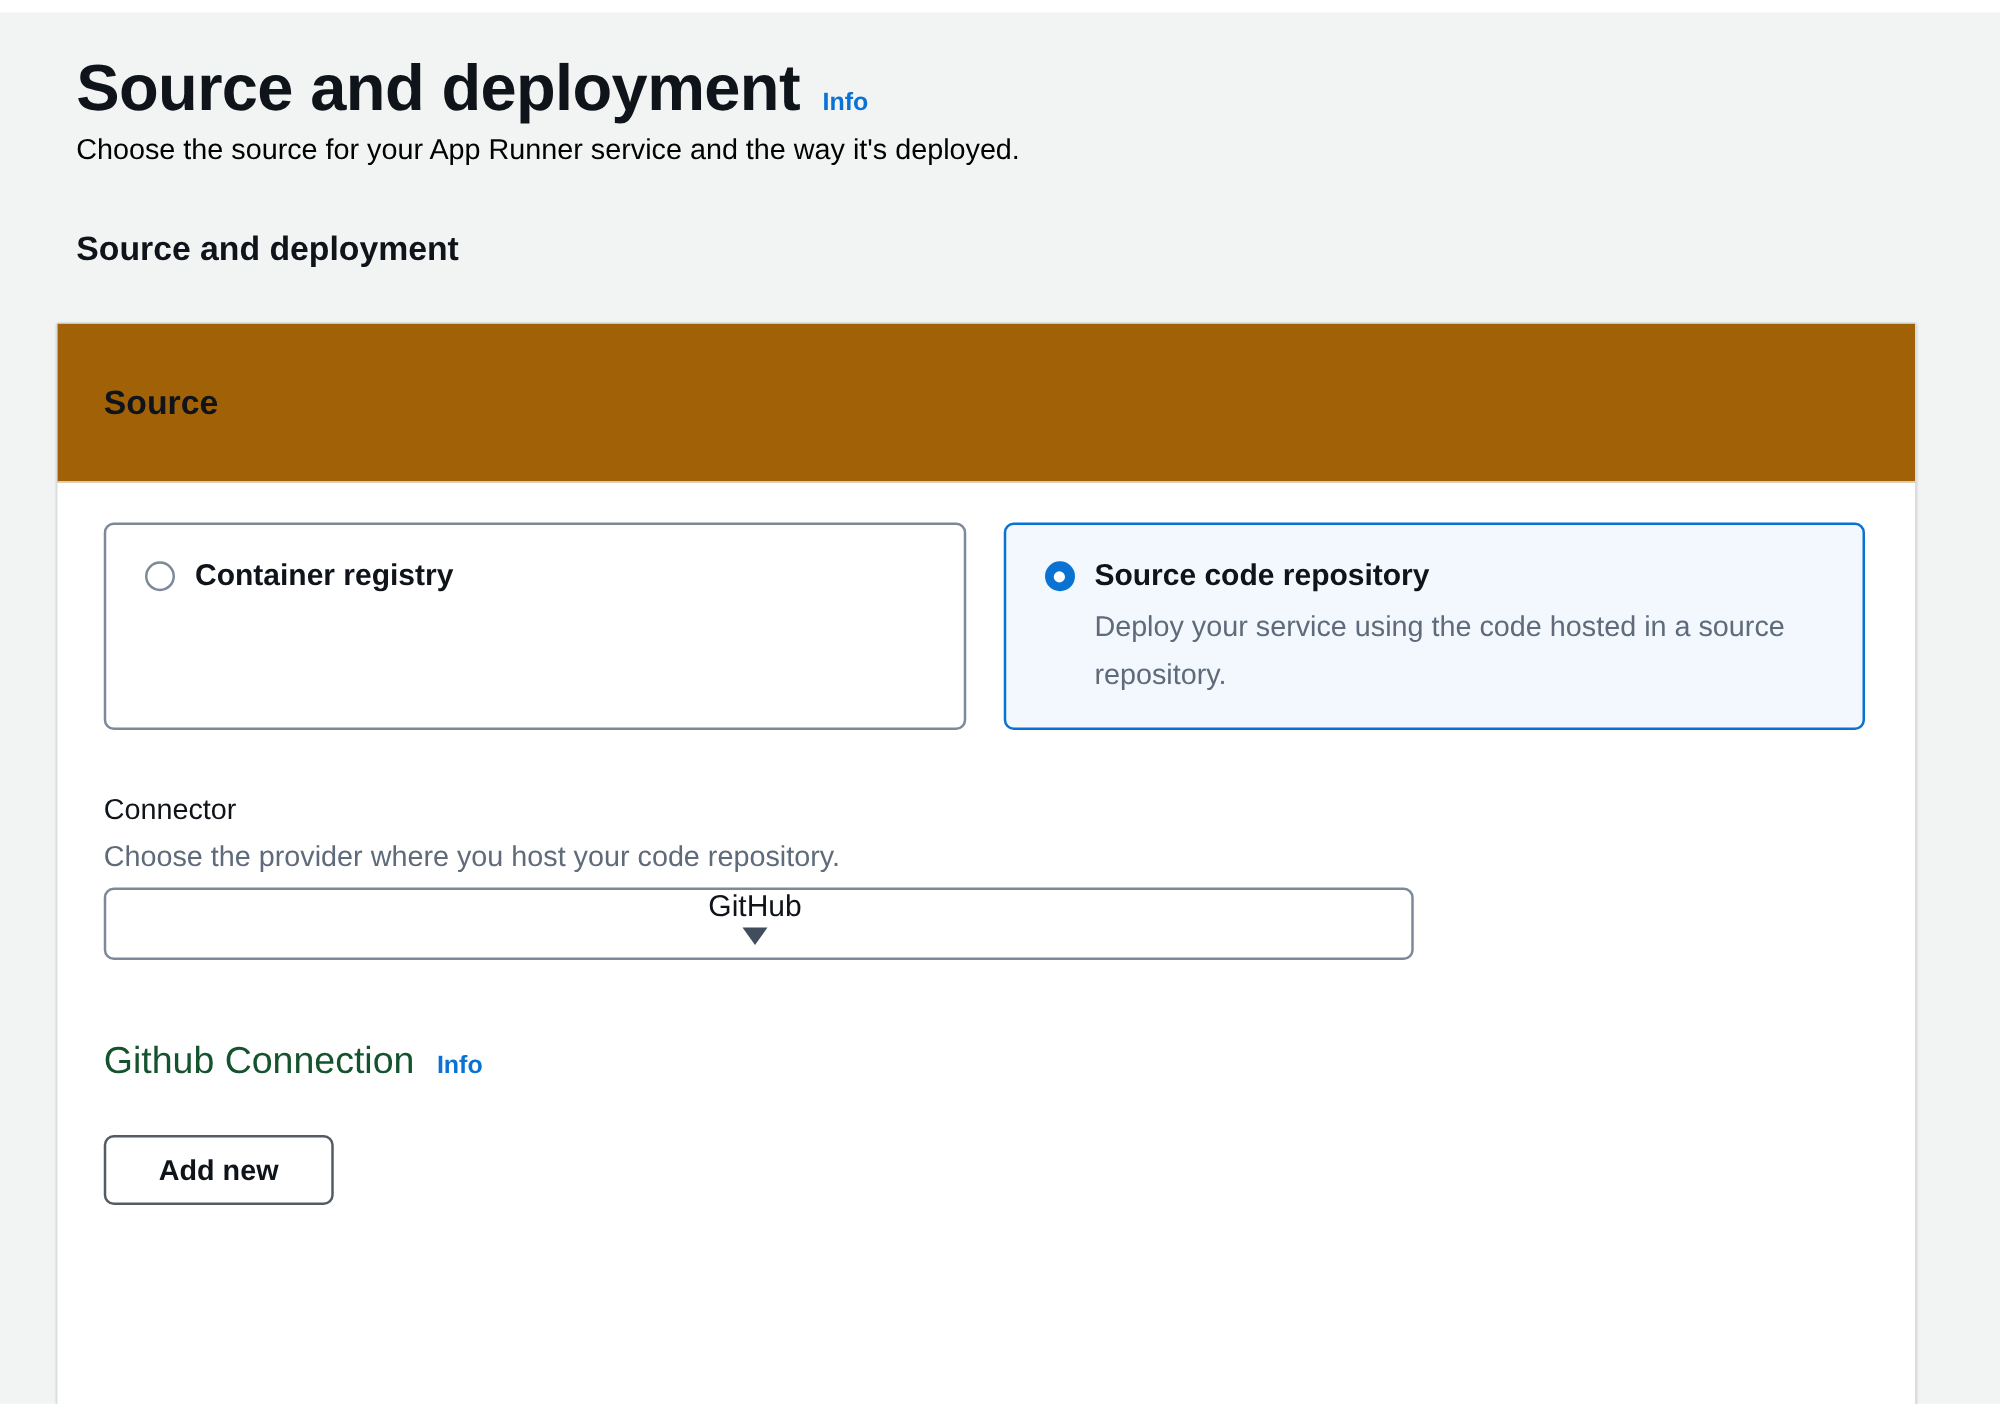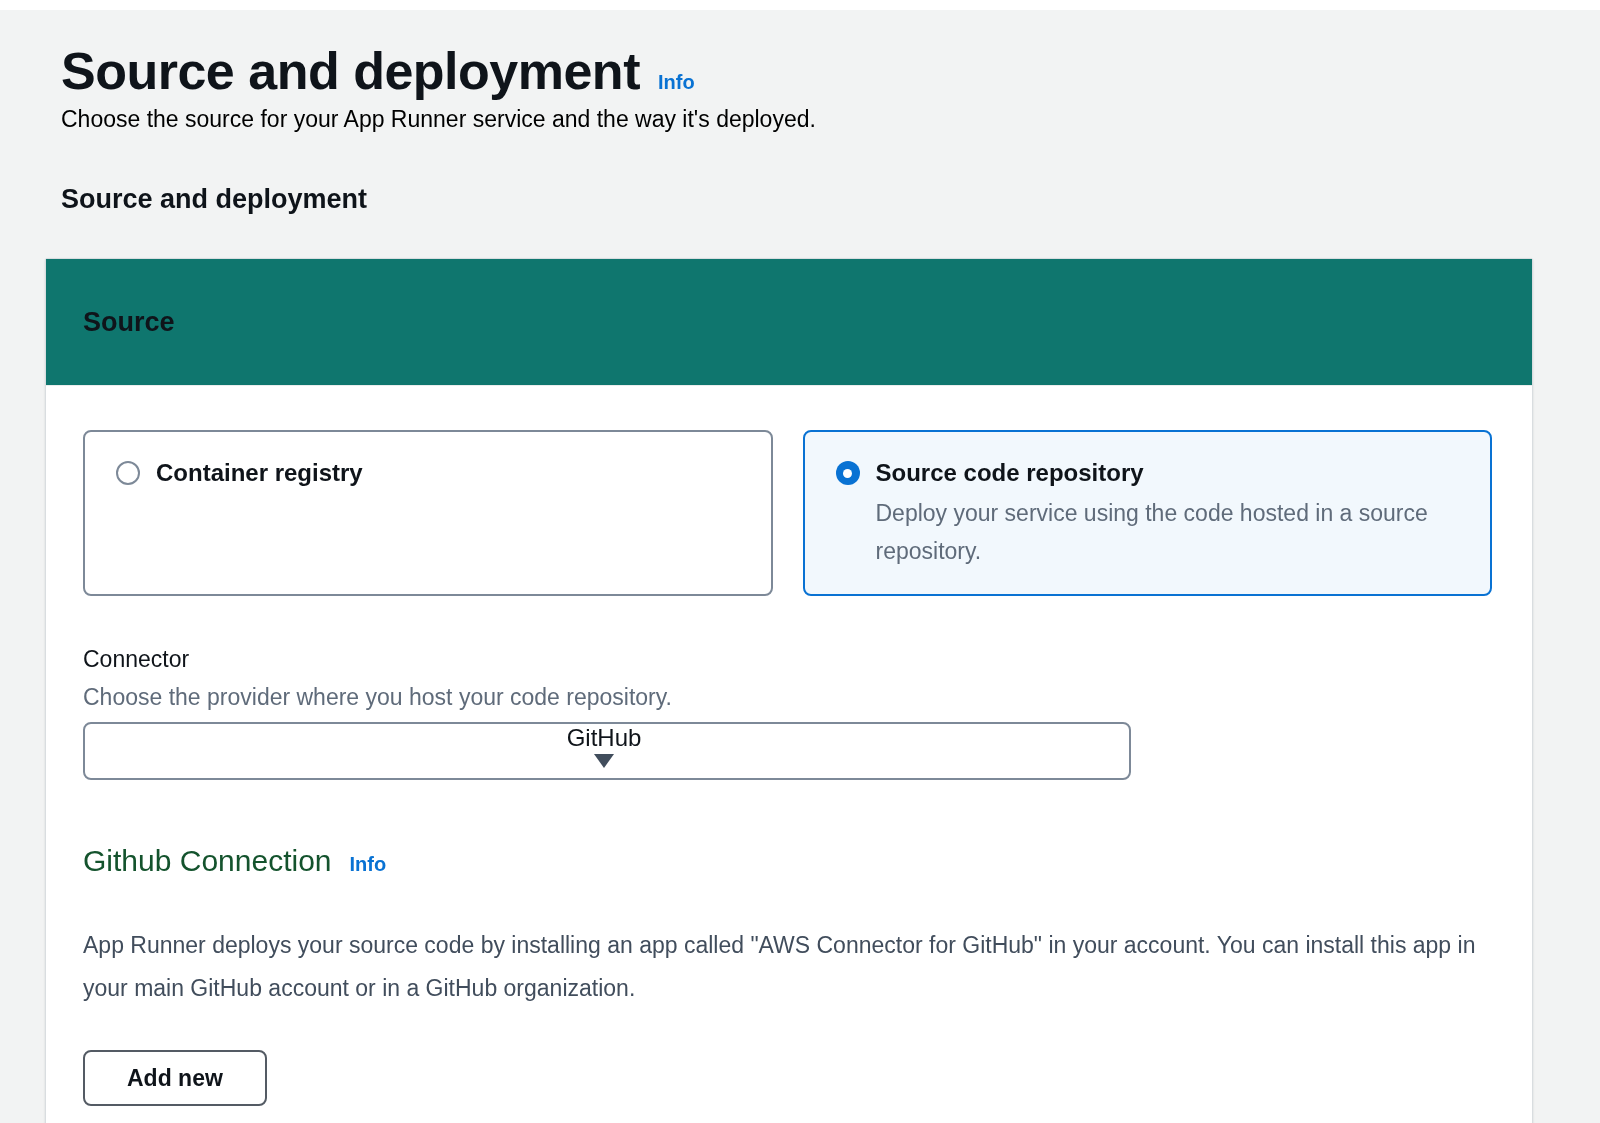--- a/index.html
+++ b/index.html
@@ -32,30 +32,30 @@
   }
   .card {
     margin: 43px 67px 0 45px;
     background: #ffffff;
     border: 1px solid #d9dde0;
     border-radius: 2px;
     box-shadow: 0 1px 2px 0 rgba(0,28,36,0.15);
     min-height: 900px;
   }
   .card-header {
-    background: #0f766e;
+    background: #a16207;
     padding: 46px 37px;
     border-bottom: 1px solid #eaeded;
   }
   .card-header h2 { font-size: 27px; font-weight: 700; line-height: 34px; }
   .card-body { padding: 32px 40px 60px 37px; }
   .field-label { font-size: 23px; line-height: 30px; color: #0f141a; }
   .field-desc { font-size: 23px; line-height: 30px; color: #5f6b7a; margin-top: 8px; }
 
-  .tiles { display: flex; gap: 30px; margin-top: 12px; border-radius: 25px; }
+  .tiles { display: flex; gap: 30px; margin-top: 0; border-radius: 25px; }
   .tile {
     flex: 1; display: flex; align-items: flex-start;
     border: 2px solid #7d8998; border-radius: 8px; background: #ffffff;
     padding: 26px 28px 24px 31px; min-height: 138px; cursor: pointer;
   }
   .tile.selected { border-color: #0972d3; background: #f2f8fd; }
   .radio {
     width: 24px; height: 24px; border-radius: 50%; flex: 0 0 24px;
     border: 2px solid #7d8998; background: #ffffff; margin-top: 3px;
     display: flex; align-items: center; justify-content: center;
@@ -140,18 +140,17 @@
         <span class="select-value">GitHub</span>
         <span class="caret-down"></span>
       </div>
     </div>
 
     <div class="gh-heading-row">
       <h3 class="gh-heading">Github Connection</h3>
       <a class="info-link">Info</a>
     </div>
 
-    <p class="gh-paragraph">App Runner deploys your source code by installing an app called "AWS Connector for GitHub" in your account. You can install this app in your main GitHub account or in a GitHub organization.</p>
 
     <button class="add-new-btn">Add new</button>
 
   </div>
 </div>
 
 </body></html>

